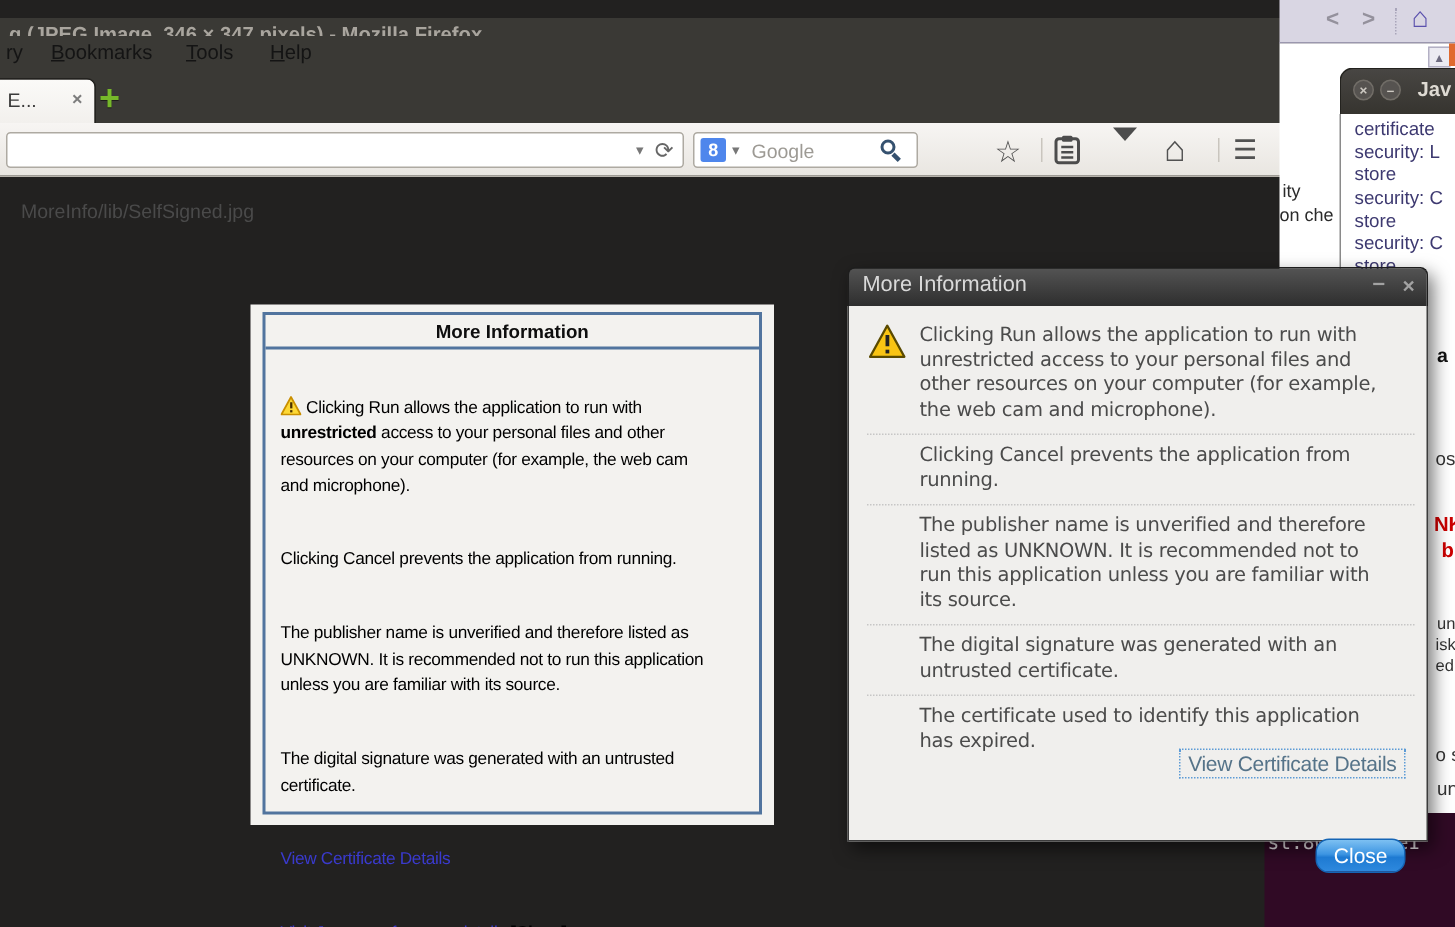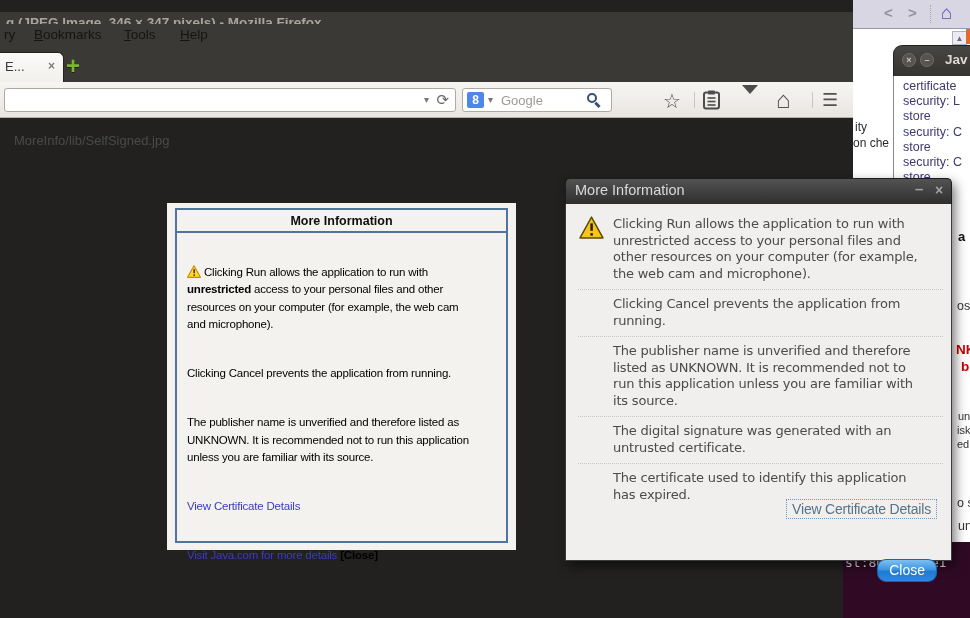--- a/index.html
+++ b/index.html
@@ -135,20 +135,22 @@
             <rect x="11" y="7" width="2.6" height="7" fill="#4a3000"></rect>
             <rect x="11" y="16" width="2.6" height="2.6" fill="#4a3000"></rect>
           </svg><span> Clicking Run allows the application to run with
 </span><b>unrestricted</b><span> access to your personal files and other
 resources on your computer (for example, the web cam
 and microphone).</span></p>
       <p>Clicking Cancel prevents the application from running.</p>
       <p>The publisher name is unverified and therefore listed as
 UNKNOWN. It is recommended not to run this application
 unless you are familiar with its source.</p>
+      <p>The digital signature was generated with an untrusted
+certificate.</p>
       <p><span class="jlink">View Certificate Details</span></p>
       <p><span class="jlink">Visit Java.com for more details</span> <b>[Close]</b></p>
     </div>
   </div>
 </div>
 
 <div class="abs" id="minibar">
   <span class="chev" style="left:31px">&lt;</span>
   <span class="chev" style="left:55px">&gt;</span>
   <span class="dotsep"></span>

